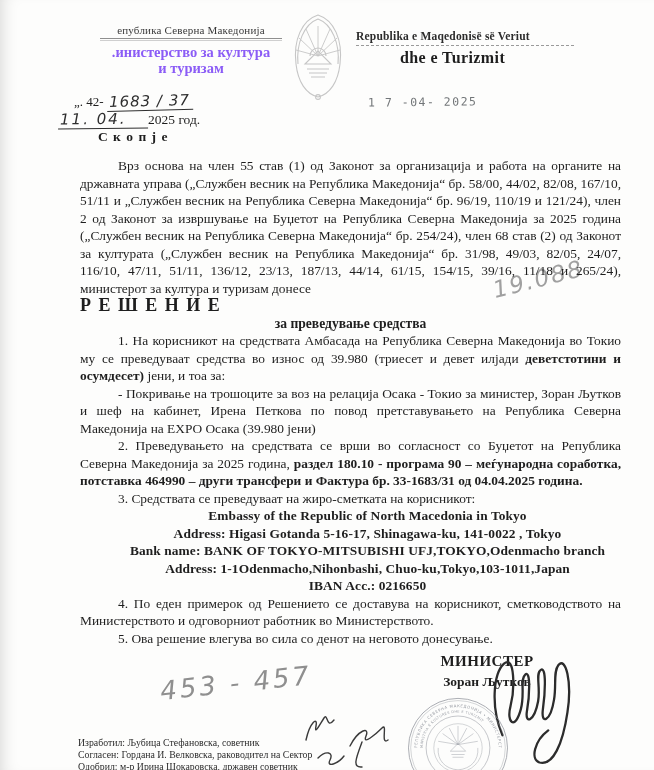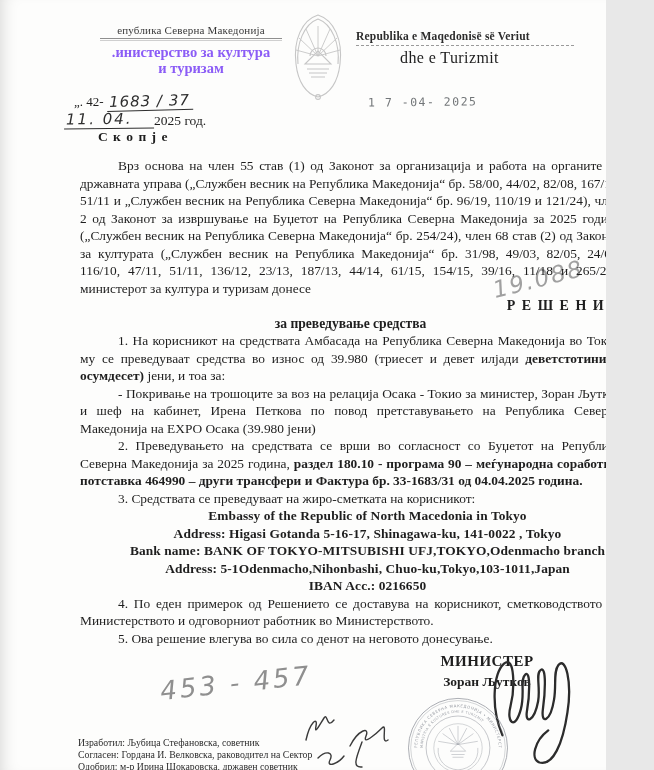--- a/index.html
+++ b/index.html
@@ -1,46 +1,46 @@
 <!DOCTYPE html>
 <html><head>
 <meta charset="utf-8">
 <style>
   html,body{margin:0;padding:0;background:#e8e8e8;}
   .page{
-    position:relative;width:606px;height:770px;background:#fdfdfc;overflow:hidden;
+    position:relative;width:654px;height:770px;background:#fdfdfc;overflow:hidden;
     font-family:"Liberation Serif","DejaVu Serif",serif;color:#1e1e1e;
     box-shadow:inset 14px 0 18px -14px rgba(0,0,0,.18);
   }
   
   .hdr-left{position:absolute;left:94px;top:24px;width:194px;text-align:center;}
   .hdr-left .l1{font-size:11px;color:#3a3a3a;letter-spacing:.2px;}
   .hdr-rule{border-top:1px solid #8f8f8f;border-bottom:1px solid #cfcfcf;height:1px;margin:2px 6px 3px;}
   .hdr-left .l2,.hdr-left .l3{font-weight:700;font-size:14.5px;line-height:16px;color:#8b5cf6;}
   .emblem-top{position:absolute;left:286px;top:6px;}
   .hdr-right{position:absolute;left:356px;top:22px;width:250px;}
   .hdr-right .l1{font-size:11.5px;font-weight:700;color:#2c2c2c;letter-spacing:.2px;margin-top:8px;}
   .hdr-right .rule{border-top:1px dashed #9a9a9a;margin:3px 0 3px;width:218px;}
   .hdr-right .l2{font-weight:700;font-size:16px;line-height:18px;letter-spacing:.4px;}
-  .hdr-right .l3{font-weight:400;font-size:16px;line-height:18px;margin-left:44px;letter-spacing:.4px;}
+  .hdr-right .l3{font-weight:700;font-size:16px;line-height:18px;margin-left:44px;letter-spacing:.4px;}
   
   .reg1{position:absolute;left:74px;top:92px;font-size:13px;white-space:nowrap;}
-  .reg2{position:absolute;left:64px;top:110px;font-size:13.5px;white-space:nowrap;display:flex;align-items:flex-end;}
+  .reg2{position:absolute;left:58px;top:110px;font-size:13.5px;white-space:nowrap;display:flex;align-items:center;}
   .hw{font-family:"DejaVu Sans",sans-serif;font-style:italic;color:#2e2e2e;}
   .reg-num{display:inline-block;font-size:15px;letter-spacing:1px;border-bottom:1.6px solid #2e2e2e;transform:rotate(-1.5deg);padding:0 3px 0 2px;}
   .reg-date{display:inline-block;min-width:86px;font-size:15px;letter-spacing:2px;border-bottom:1.6px solid #2e2e2e;transform:rotate(-.5deg);padding:0 2px;}
   .reg2 .printed{}
   .date-stamp{position:absolute;left:368px;top:95px;font-family:"DejaVu Sans Mono",monospace;
     font-size:11.5px;letter-spacing:1.5px;color:#64686b;opacity:.9;transform:rotate(-.6deg);}
   .city{position:absolute;left:78px;top:129px;font-size:13.5px;font-weight:700;letter-spacing:1px;margin-left:20px;}
   
   .body{position:absolute;left:80px;top:157px;width:541px;font-size:13.4px;line-height:17.5px;text-align:justify;}
   .body p{margin:0;}
   .para{text-indent:38px;}
-  .title{text-align:right;font-weight:700;font-size:14px;letter-spacing:1.5px;margin-top:1px;}
+  .title{text-align:left;font-weight:700;font-size:18px;letter-spacing:1.5px;margin-top:1px;}
   .subtitle{text-align:center;font-weight:700;font-size:13.6px;}
   .b{font-weight:700;}
   .bank{font-weight:700;text-indent:34px;text-align:center;letter-spacing:.1px;}
   
   .minister{position:absolute;left:428px;top:653px;width:118px;text-align:center;font-weight:700;}
   .minister .t{font-size:15px;letter-spacing:.5px;}
   .minister .n{font-size:13.5px;margin-top:4px;}
   .sig-big{position:absolute;left:486px;top:644px;transform:rotate(-6deg);}
   .hw-pages{position:absolute;left:160px;top:668px;font-family:"DejaVu Sans",sans-serif;font-style:italic;
     font-size:26px;color:#8f8f8f;letter-spacing:3px;transform:rotate(-6deg);}
@@ -107,21 +107,21 @@
     <p class="para">Врз основа на член 55 став (1) од Законот за организација и работа на органите на државната управа („Службен весник на Република Македонија“ бр. 58/00, 44/02, 82/08, 167/10, 51/11 и „Службен весник на Република Северна Македонија“ бр. 96/19, 110/19 и 121/24), член 2 од Законот за извршување на Буџетот на Република Северна Македонија за 2025 година („Службен весник на Република Северна Македонија“ бр. 254/24), член 68 став (2) од Законот за културата („Службен весник на Република Македонија“ бр. 31/98, 49/03, 82/05, 24/07, 116/10, 47/11, 51/11, 136/12, 23/13, 187/13, 44/14, 61/15, 154/15, 39/16, 11/18 и 265/24), министерот за култура и туризам донесе</p>
     <p class="title">Р Е Ш Е Н И Е</p>
     <p class="subtitle">за преведување средства</p>
     <p class="para"><span>1. На корисникот на средствата Амбасада на Република Северна Македонија во Токио му се преведуваат средства во износ од 39.980 (триесет и девет илјади </span><span class="b">деветстотини и осумдесет)</span><span> јени, и тоа за:</span></p>
     <p class="para">- Покривање на трошоците за воз на релација Осака - Токио за министер, Зоран Љутков и шеф на кабинет, Ирена Петкова по повод претставувањето на Република Северна Македонија на EXPO Осака (39.980 јени)</p>
     <p class="para"><span>2. Преведувањето на средствата се врши во согласност со Буџетот на Република Северна Македонија за 2025 година, </span><span class="b">раздел 180.10 - програма 90 – меѓународна соработка, потставка 464990 – други трансфери и Фактура бр. 33-1683/31 од 04.04.2025 година.</span></p>
     <p class="para">3. Средствата се преведуваат на жиро-сметката на корисникот:</p>
     <p class="bank">Embassy of the Republic of North Macedonia in Tokyo</p>
     <p class="bank">Address: Higasi Gotanda 5-16-17, Shinagawa-ku, 141-0022 , Tokyo</p>
     <p class="bank">Bank name: BANK OF TOKYO-MITSUBISHI UFJ,TOKYO,Odenmacho branch</p>
-    <p class="bank">Address: 5-1Odenmacho,Nihonbashi, Chuo-ku,Tokyo,103-1011,Japan</p>
+    <p class="bank">Address: 1-1Odenmacho,Nihonbashi, Chuo-ku,Tokyo,103-1011,Japan</p>
     <p class="bank">IBAN Acc.: 0216650</p>
     <p class="para">4. По еден примерок од Решението се доставува на корисникот, сметководството на Министерството и одговорниот работник во Министерството.</p>
     <p class="para">5. Ова решение влегува во сила со денот на неговото донесување.</p>
   </div>
 
   <div class="hw-pages">453 - 457</div>
 
   <div class="minister">
     <div class="t">МИНИСТЕР</div>
     <div class="n">Зоран Љутков</div>

